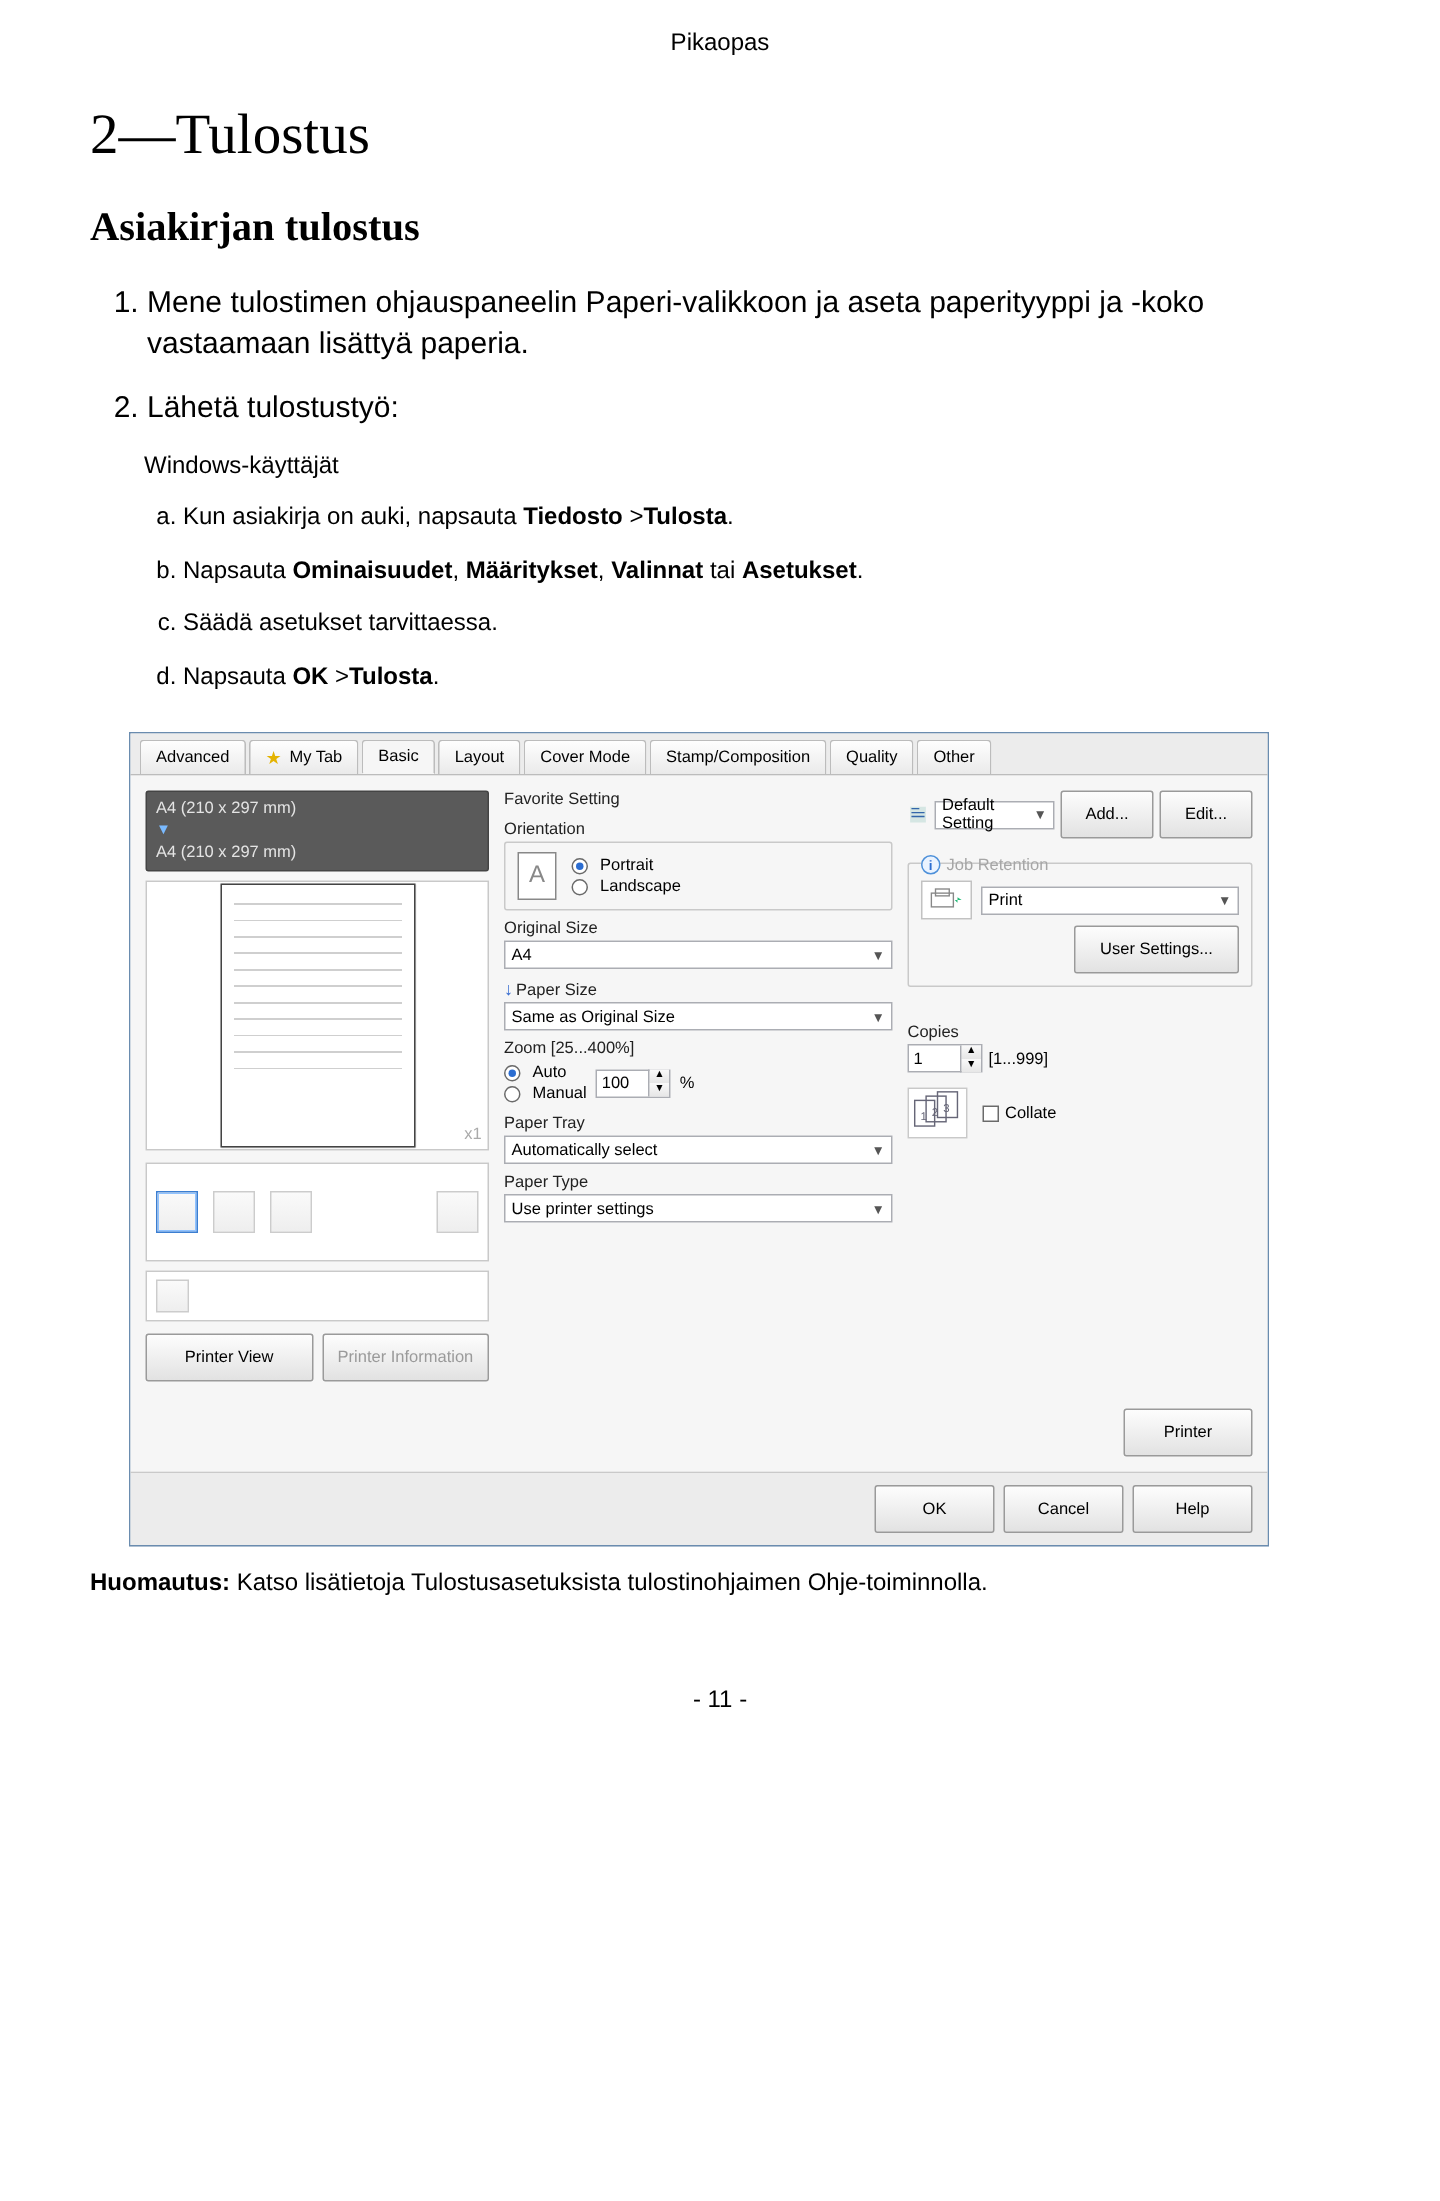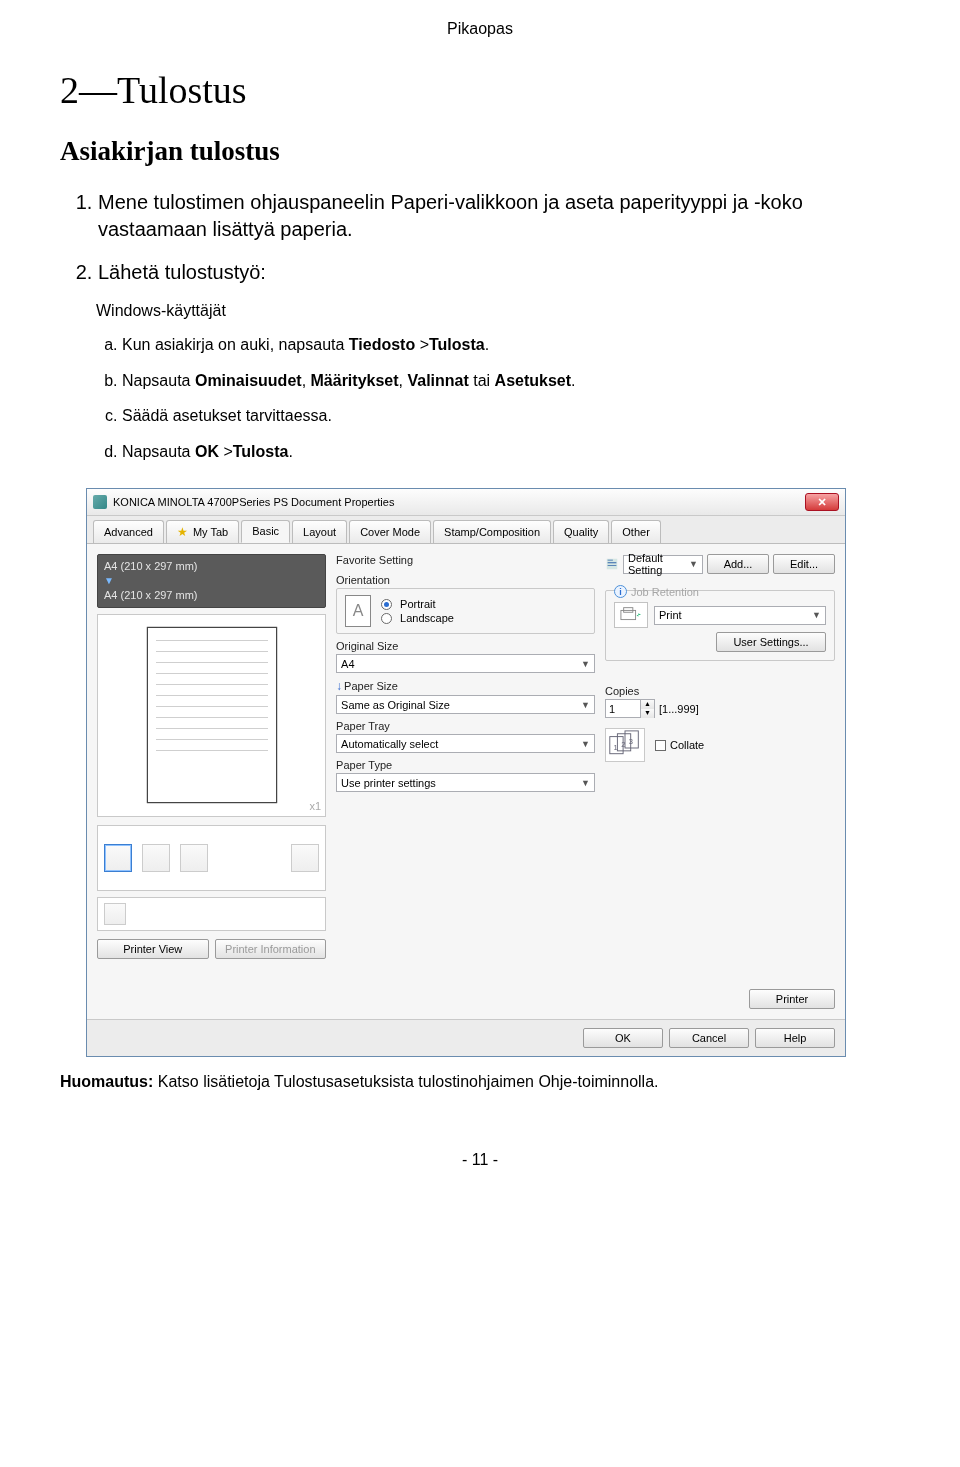--- a/index.html
+++ b/index.html
@@ -69,31 +69,31 @@
   .col-right { flex:1; min-width:230px; }
   .fav-row { display:flex; align-items:center; gap:6px; margin-bottom:8px; }
   .lbl { color:#222; }
   .combo, .txtbox {
     border:1px solid #abadb3; background:#fff; height:19px; padding:1px 4px;
     display:flex; align-items:center; justify-content:space-between;
   }
   .combo .arrow { font-size:9px; color:#555; }
   .btn {
     border:1px solid #9a9a9a; background:linear-gradient(#fdfdfd,#e2e2e2);
-    height:20px; padding:0 2px; border-radius:2px; display:inline-flex; align-items:center; justify-content:center; cursor:default;
+    height:32px; padding:0 2px; border-radius:2px; display:inline-flex; align-items:center; justify-content:center; cursor:default;
     min-width:62px;
   }
   .btn.disabled { color:#9a9a9a; }
   .preview-sizes {
     background:#5a5a5a; color:#e4e4e4; border:1px solid #444; padding:4px 6px;
     border-radius:2px; line-height:1.35; position:relative;
   }
   .preview-sizes .tri { color:#7abaff; font-size:10px; }
   .preview-page {
-    margin-top:6px; border:1px solid #c9c9c9; background:#fff; height:203px; position:relative;
+    margin-top:6px; border:1px solid #c9c9c9; background:#fff; height:180px; position:relative;
     display:flex; align-items:center; justify-content:center;
   }
   .paper { width:130px; height:176px; border:1px solid #444; background:#fff; position:relative; box-shadow:0 0 1px #000;}
   .paper::before { content:""; position:absolute; left:8px; right:8px; top:12px; height:120px;
     background:
       repeating-linear-gradient(#cfcfcf 0 1px, transparent 1px 11px);
   }
   .x1 { position:absolute; right:4px; bottom:4px; color:#aaa; font-size:11px; }
   .icon-strip {
     margin-top:8px; border:1px solid #c9c9c9; background:#fff; height:66px;
@@ -162,29 +162,20 @@
   <li>
     <span>Napsauta </span><span class="b">Ominaisuudet</span><span>, </span><span class="b">Määritykset</span><span>, </span><span class="b">Valinnat</span><span> tai </span><span class="b">Asetukset</span><span>.</span>
   </li>
   <li>Säädä asetukset tarvittaessa.</li>
   <li>
     <span>Napsauta </span><span class="b">OK</span><span> &gt;</span><span class="b">Tulosta</span><span>.</span>
   </li>
 </ol>
 
 <div class="dialog">
-  <div class="titlebar">
-    <div class="titlebar-left">
-      <span class="app-icon"></span>
-      <span>KONICA MINOLTA 4700PSeries PS Document Properties</span>
-    </div>
-    <div class="close-btn">
-      <span>✕</span>
-    </div>
-  </div>
 
   <div class="tabs">
     <div class="tab">
         <span>Advanced</span>
       </div>
     <div class="tab">
         <span class="tab-ico star">★</span>
         <span>My Tab</span>
       </div>
     <div class="tab active">
@@ -271,20 +262,43 @@
       </div>
 
       <div class="field">
         <span class="lbl"><span class="arrow-down-paper">↓</span><span>Paper Size</span></span>
         <div class="combo">
           <span>Same as Original Size</span>
           <span class="arrow">▼</span>
         </div>
       </div>
 
+      <div class="field">
+        <span class="lbl">Zoom [25...400%]</span>
+        <div class="zoom-row">
+          <div>
+            <label class="radio">
+                <span class="dot sel"></span>
+                <span>Auto</span>
+              </label>
+            <label class="radio">
+                <span class="dot"></span>
+                <span>Manual</span>
+              </label>
+          </div>
+          <div class="spin">
+            <span class="val">100</span>
+            <div class="stepper">
+                <div>▲</div>
+                <div>▼</div>
+              </div>
+          </div>
+          <span>%</span>
+        </div>
+      </div>
 
       <div class="field">
         <span class="lbl">Paper Tray</span>
         <div class="combo">
           <span>Automatically select</span>
           <span class="arrow">▼</span>
         </div>
       </div>
 
       <div class="field">

